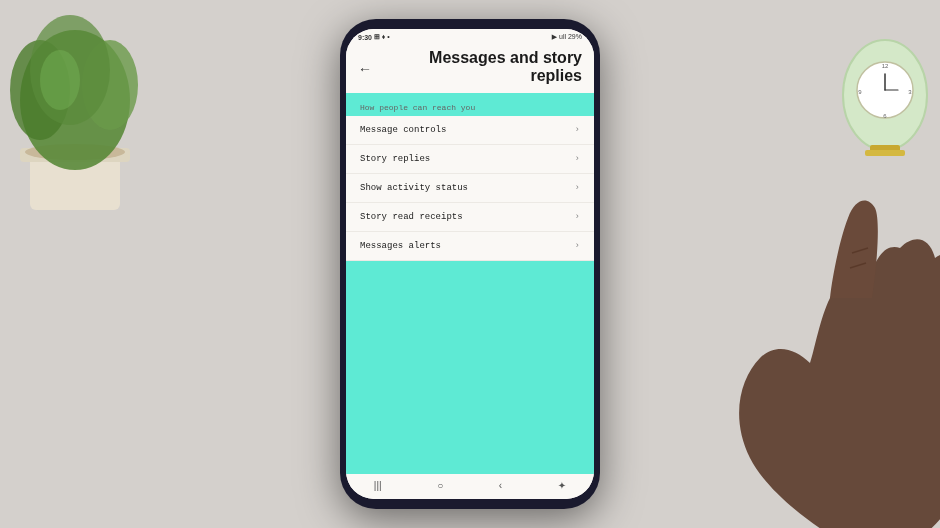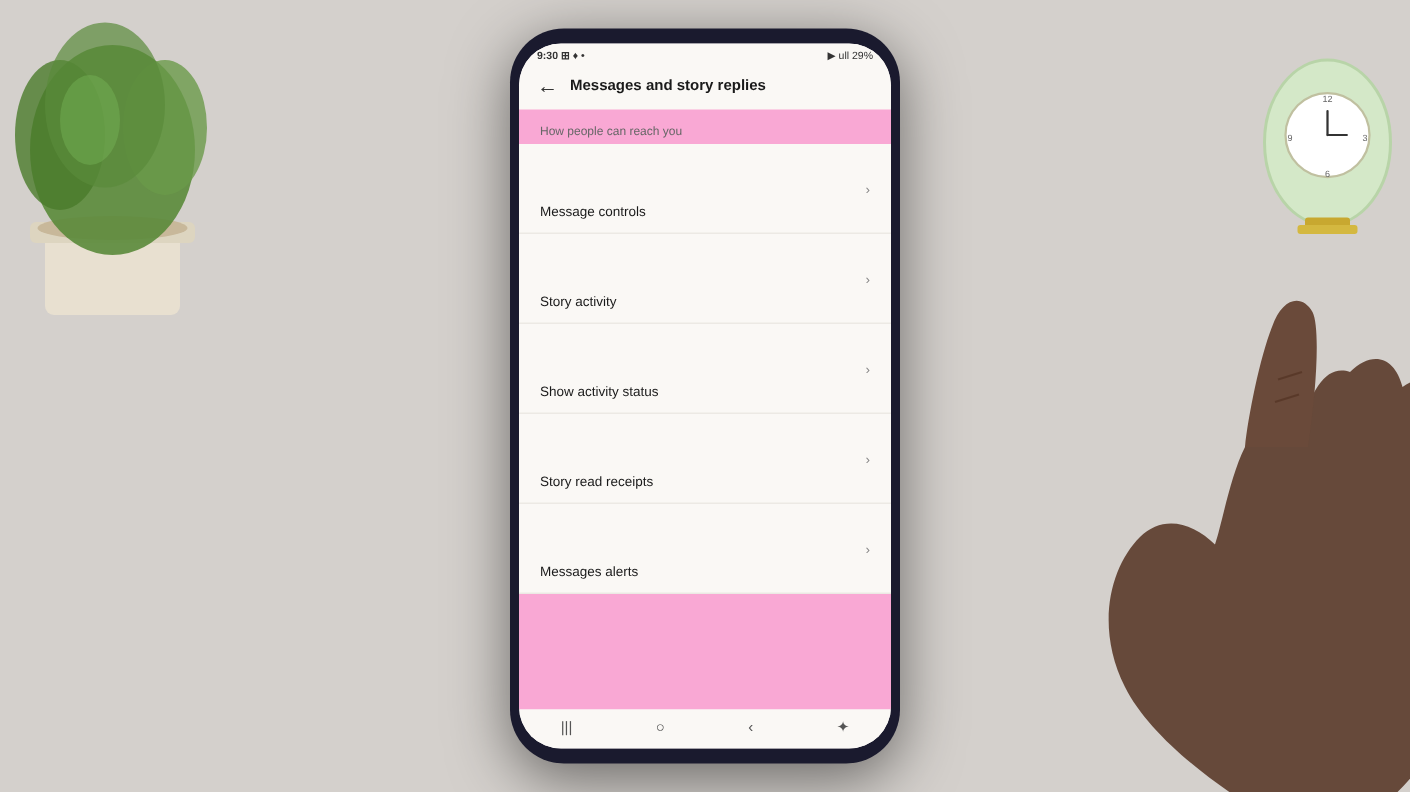--- a/index.html
+++ b/index.html
@@ -95,30 +95,32 @@
       flex-shrink: 0;
     }
 
     .back-arrow {
       font-size: 14px;
       color: #333;
       cursor: pointer;
     }
 
     .top-bar-title {
-      font-size: 10px;
+      font-size: 16px;
       font-weight: 700;
       color: #1a1a1a;
+      text-align: right;
     }
 
     
     .settings-content {
       flex: 1;
       overflow-y: auto;
-      background: #f9a8d4;
+      background: #5eead4;
+      font-family: Liberation Mono, monospace;
     }
 
     .section-label {
       font-size: 8px;
       color: #666;
       padding: 10px 14px 4px;
       font-weight: 400;
     }
 
     .settings-item {
@@ -128,21 +130,20 @@
       padding: 9px 14px;
       border-bottom: 1px solid #ece9e4;
       cursor: pointer;
       background: #faf8f5;
     }
 
     .settings-item-text {
       font-size: 9px;
       color: #1a1a1a;
       font-weight: 400;
-      margin-top: 31px;
     }
 
     .chevron {
       font-size: 9px;
       color: #888;
     }
 
     
     .nav-bar {
       background: #faf8f5;
@@ -259,21 +260,21 @@
     </div>
 
     <div class="settings-content">
 
       <div class="section-label">How people can reach you</div>
       <div class="settings-item">
         <span class="settings-item-text">Message controls</span>
         <span class="chevron">›</span>
       </div>
       <div class="settings-item">
-        <span class="settings-item-text">Story activity</span>
+        <span class="settings-item-text">Story replies</span>
         <span class="chevron">›</span>
       </div>
 
       <div class="settings-item">
         <span class="settings-item-text">Show activity status</span>
         <span class="chevron">›</span>
       </div>
       <div class="settings-item">
         <span class="settings-item-text">Story read receipts</span>
         <span class="chevron">›</span>

